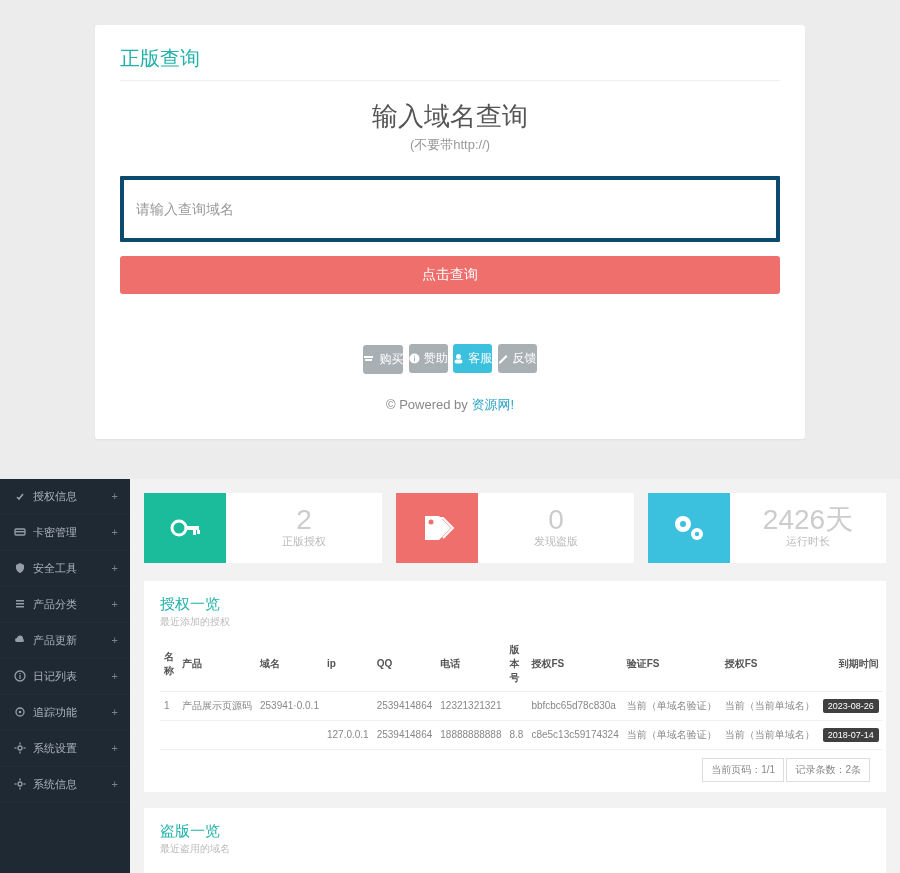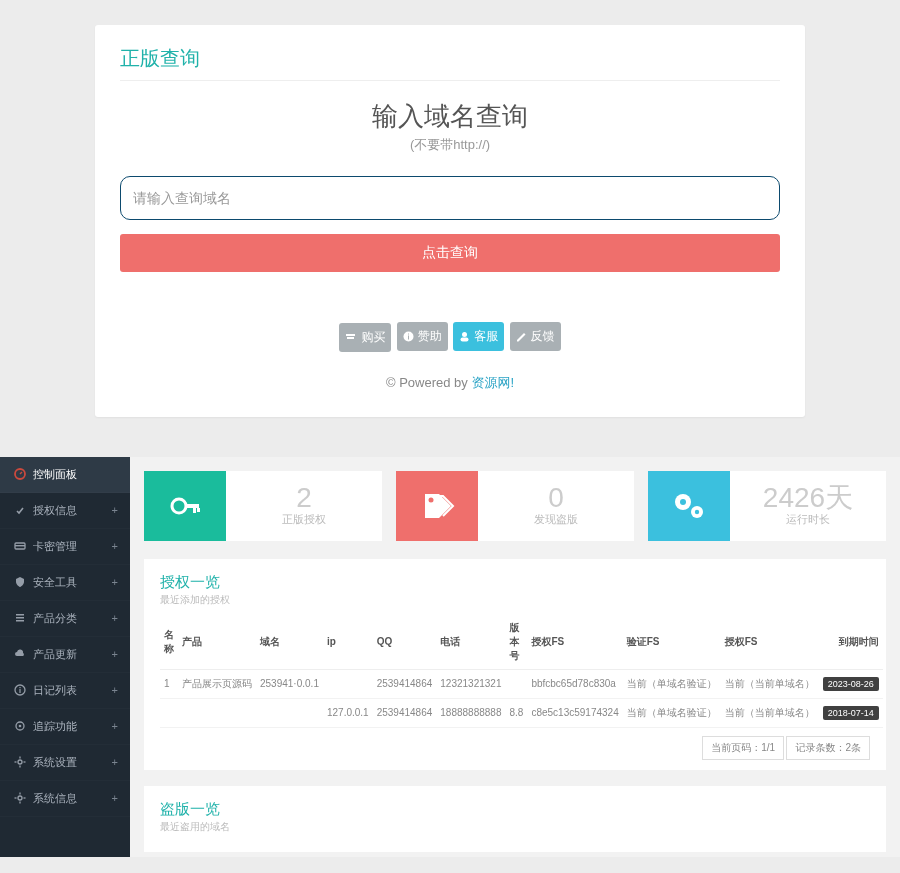--- a/index.html
+++ b/index.html
@@ -7,25 +7,25 @@
 
 
 .top-panel { width: 710px; margin: 25px auto 0; background: #fff; border-radius: 3px; padding: 20px 25px 25px; box-shadow: 0 1px 2px rgba(0,0,0,0.05); }
 .panel-title { color: #20b2aa; font-size: 20px; font-weight: 400; padding-bottom: 8px; border-bottom: 1px solid #eee; margin-bottom: 18px; }
 .tab-row { text-align: center; margin-bottom: 22px; }
 .tab-btn { display: inline-block; padding: 8px 18px; border-radius: 3px; color: #fff; font-size: 13px; margin: 0 2px; cursor: pointer; }
 .tab-blue { background: #3bc0de; }
 .tab-green { background: #5cb85c; }
 .query-heading { text-align: center; color: #555; font-size: 26px; font-weight: 400; margin-bottom: 2px; }
 .query-sub { text-align: center; color: #999; font-size: 13px; margin-bottom: 22px; }
-.query-input { width: 100%; padding: 13px 12px; font-size: 14px; border: 1px solid #0c4a6e; border-radius: 10px; color: #555; }
+.query-input { width: 100%; padding: 21px 12px; font-size: 14px; border: 4px solid #0c4a6e; border-radius: 1px; color: #555; }
 .query-input::placeholder { color: #999; }
 .query-submit { width: 100%; margin-top: 14px; padding: 10px 0; background: #ef6f6c; color: #fff; border: none; border-radius: 3px; font-size: 14px; cursor: pointer; }
 .footer-btns { text-align: center; margin-top: 50px; }
-.gray-btn { display: inline-flex; align-items: center; gap: 4px; background: #a9b0b4; color: #fff; padding: 6px 6px; border-radius: 3px; font-size: 12px; cursor: pointer; margin: 0 1px; }
+.gray-btn { display: inline-flex; align-items: center; gap: 4px; background: #a9b0b4; color: #fff; padding: 6px 0; border-radius: 3px; font-size: 12px; cursor: pointer; margin: 0 1px; }
 .blue-sm-btn { background: #3bc0de; }
 .powered { text-align: center; margin-top: 22px; color: #888; font-size: 13px; }
 .powered a { color: #2aa3c5; text-decoration: none; }
 
 
 .admin-wrap { margin-top: 40px; width: 900px; height: 400px; position: relative; background: #f2f2f2; overflow: hidden; }
 .sidebar { position: absolute; left: 0; top: 0; bottom: 0; width: 130px; background: #1f2933; }
 .side-item { display: flex; align-items: center; justify-content: space-between; padding: 10px 12px 10px 14px; color: #aab2bd; font-size: 11px; cursor: pointer; border-bottom: 1px solid rgba(255,255,255,0.02); }
 .side-item.active { background: #2e3a46; color: #fff; }
 .side-left { display: flex; align-items: center; gap: 7px; }
@@ -107,31 +107,20 @@
       <span>反馈</span>
     </span>
   </div>
   <div class="powered">
     <span>© Powered by </span><a href="#">资源网!</a>
   </div>
 </div>
 
 <div class="admin-wrap">
   <nav class="sidebar" id="sidebar">
-      <div class="side-item active">
-        <span class="side-left">
-          <span class="side-ico">
-            <svg width="12" height="12" viewBox="0 0 12 12">
-              <circle cx="6" cy="6" r="5" fill="none" stroke="#e74c3c" stroke-width="1.8"></circle>
-              <path d="M6 6 L8 4" stroke="#e74c3c" stroke-width="1.5"></path>
-            </svg>
-          </span>
-          <span>控制面板</span>
-        </span>
-      </div>
       <div class="side-item">
         <span class="side-left">
           <span class="side-ico">
             <svg width="12" height="12" viewBox="0 0 12 12">
               <path d="M3 7 L5 9 L9 4" stroke="#aab2bd" stroke-width="1.6" fill="none"></path>
             </svg>
           </span>
           <span>授权信息</span>
         </span>
         <span class="plus">+</span>

